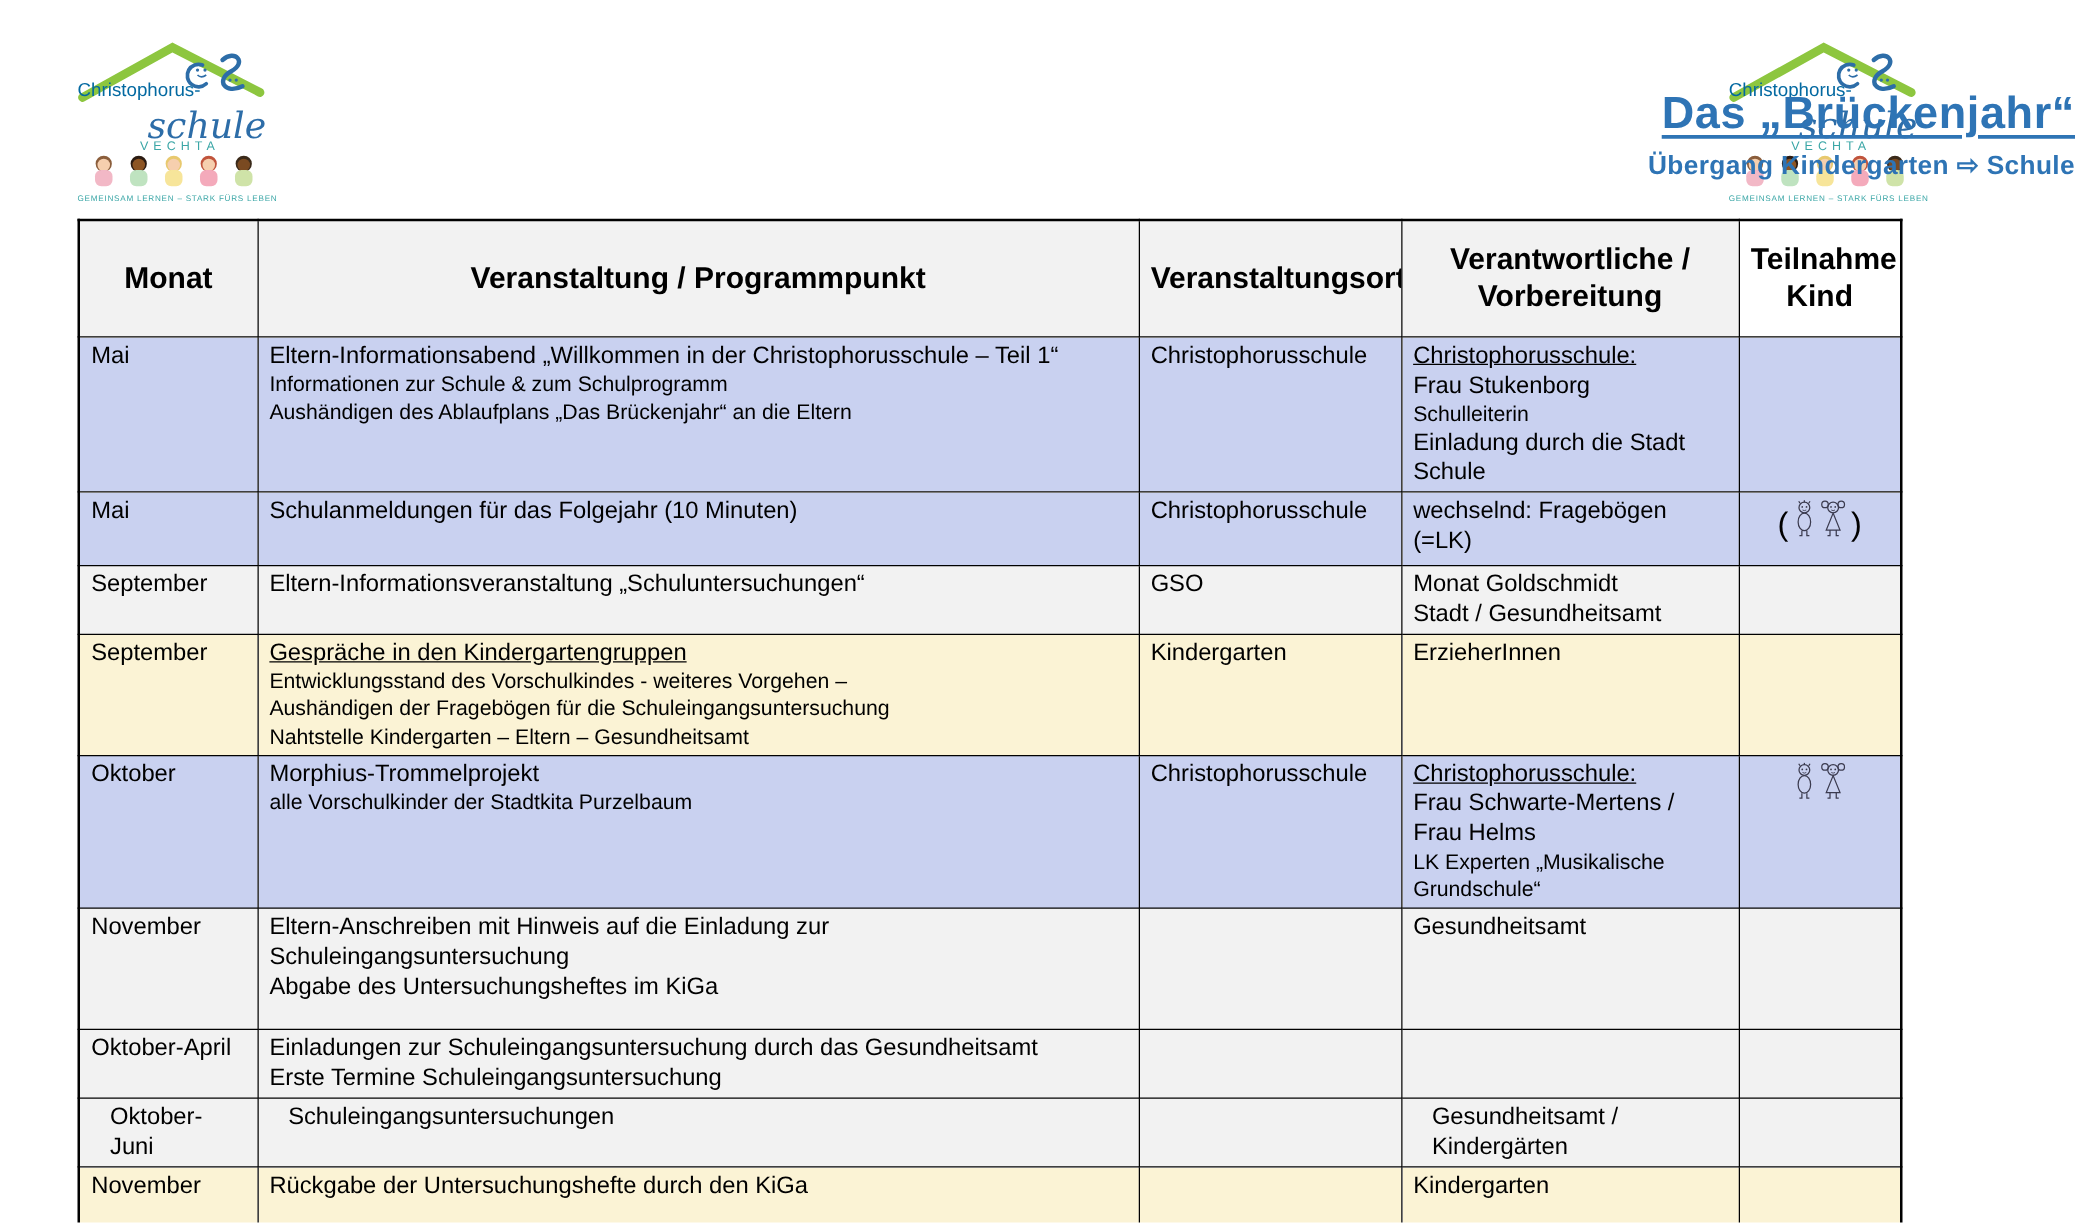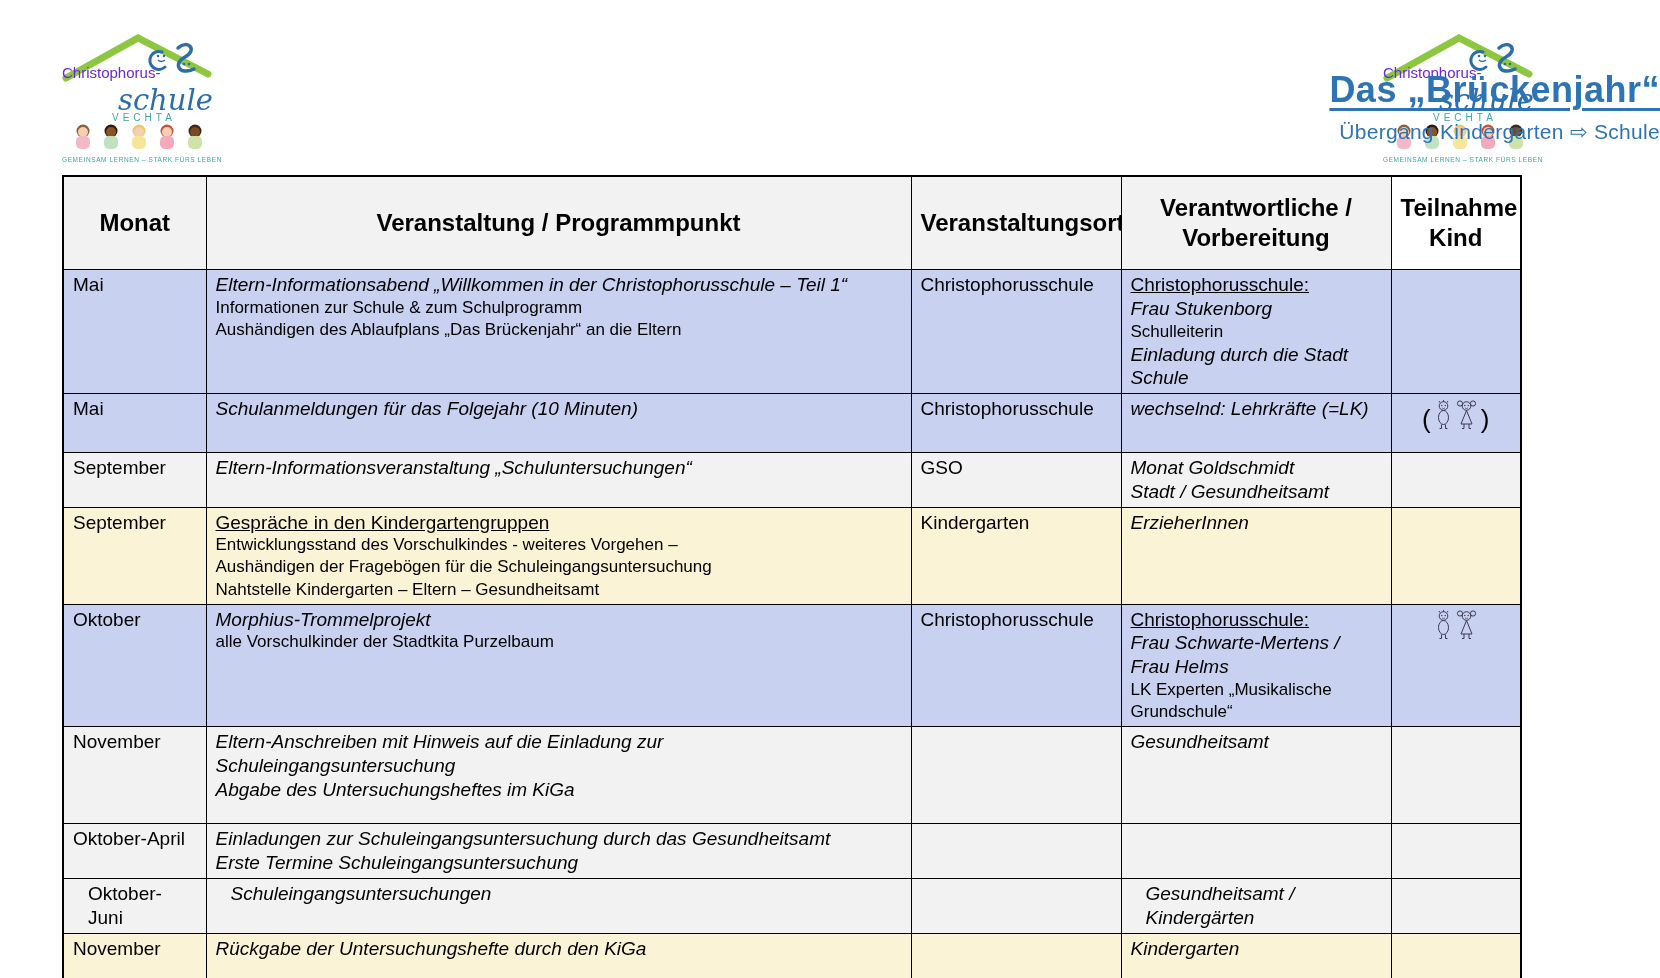--- a/index.html
+++ b/index.html
@@ -9,46 +9,46 @@
     -webkit-font-smoothing:antialiased;
   }
   
   .top-area{position:relative;height:175px;}
   .title-wrap{position:absolute;left:0;right:0;top:72px;text-align:right;}
   .page-title{
     display:inline-block;color:#2e74b5;font-size:36px;font-weight:bold;
     text-decoration:underline;text-decoration-thickness:3px;text-underline-offset:6px;
     letter-spacing:0.5px;line-height:1;
   }
-  .page-subtitle{color:#2e74b5;font-size:21px;font-weight:normal;margin-top:12px;letter-spacing:0.3px;}
+  .page-subtitle{color:#2e74b5;font-size:21px;font-weight:bold;margin-top:12px;letter-spacing:0.3px;}
   
   .logo{position:absolute;width:150px;height:140px;top:28px;}
   .logo.left{left:62px;}
   .logo.right{left:1383px;}
   .logo svg{position:absolute;left:0;top:0;}
   .logo .l-roof{top:0;}
-  .logo .l1{position:absolute;top:36px;left:0;color:#6d28d9;font-size:15px;white-space:nowrap;}
+  .logo .l1{position:absolute;top:36px;left:0;color:#0369a1;font-size:15px;white-space:nowrap;}
   .logo .l2{position:absolute;top:55px;left:56px;color:#2d6da8;font-size:29px;font-style:italic;font-family:"DejaVu Serif",serif;}
   .logo .l3{position:absolute;top:84px;left:50px;color:#3aa6a6;font-size:10px;letter-spacing:4px;}
   .logo .l-kids{top:94px;}
   .logo .tagline{position:absolute;top:128px;left:0;width:150px;text-align:center;color:#3aa6a6;font-size:6.5px;letter-spacing:0.6px;white-space:nowrap;}
   
   .table-wrap{position:absolute;left:62px;top:175px;}
   table.schedule{border-collapse:collapse;table-layout:fixed;width:1458px;border:2px solid #000;}
   .schedule th,.schedule td{border:1px solid #000;vertical-align:top;padding:3px 9px;overflow:hidden;}
   .schedule th{
     background:#f2f2f2;font-size:24px;font-weight:bold;text-align:center;
     vertical-align:middle;height:86px;line-height:1.25;
   }
   .schedule th.th-teilnahme{background:#ffffff;}
   .schedule td{font-size:19px;line-height:1.25;}
   .bg-blue td{background:#c9d1f0;}
   .bg-gray td{background:#f2f2f2;}
   .bg-yellow td{background:#fbf3d5;}
-  .t-n{font-size:19px;font-style:italic;}
+  .t-n{font-size:19px;}
   .t-sm{font-size:17px;line-height:1.3;}
   .t-u{font-size:19px;text-decoration:underline;}
   .cell-teilnahme{text-align:center;}
   .kids-line{display:flex;align-items:center;justify-content:center;gap:4px;padding-top:2px;}
   .paren{font-size:26px;font-weight:400;position:relative;top:4px;}
   
   .schedule tbody tr:nth-child(1) td{height:117px;}
   .schedule tbody tr:nth-child(2) td{height:52px;}
   .schedule tbody tr:nth-child(3) td{height:34px;}
   .schedule tbody tr:nth-child(4) td{height:46px;}
@@ -177,21 +177,21 @@
           </td>
           <td class="cell-teilnahme"></td>
         </tr>
         <tr class="bg-blue">
           <td>Mai</td>
           <td>
             <div class="t-n">Schulanmeldungen für das Folgejahr (10 Minuten)</div>
           </td>
           <td>Christophorusschule</td>
           <td>
-            <div class="t-n">wechselnd: Lehrkräfte (=LK)</div>
+            <div class="t-n">wechselnd: Fragebögen (=LK)</div>
           </td>
           <td class="cell-teilnahme">
             <div class="kids-line">
               <span class="paren">(</span>
               <svg width="17" height="30" viewBox="0 0 17 30">
                 <g stroke="#3b3b4f" stroke-width="1" fill="none">
                   <circle cx="8.5" cy="6" r="4.3"></circle>
                   <path d="M5,2.6 l-1,-1.6 M8.5,1.7 l0,-1.6 M12,2.6 l1,-1.6"></path>
                   <ellipse cx="8.5" cy="17.5" rx="5" ry="7"></ellipse>
                   <path d="M6.5,24.5 L6.5,28.5 L4.5,28.5 M10.5,24.5 L10.5,28.5 L12.5,28.5"></path>

